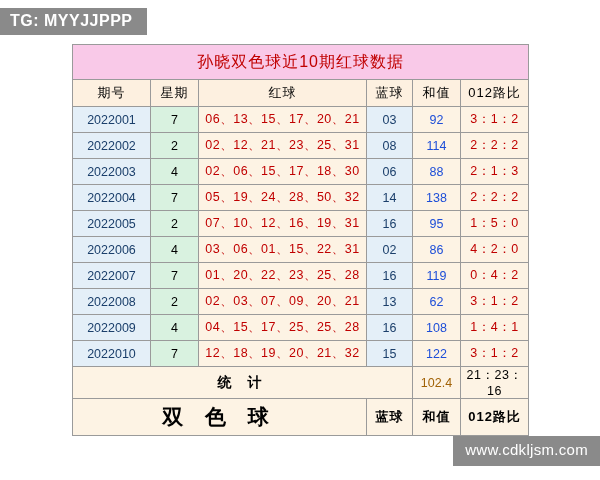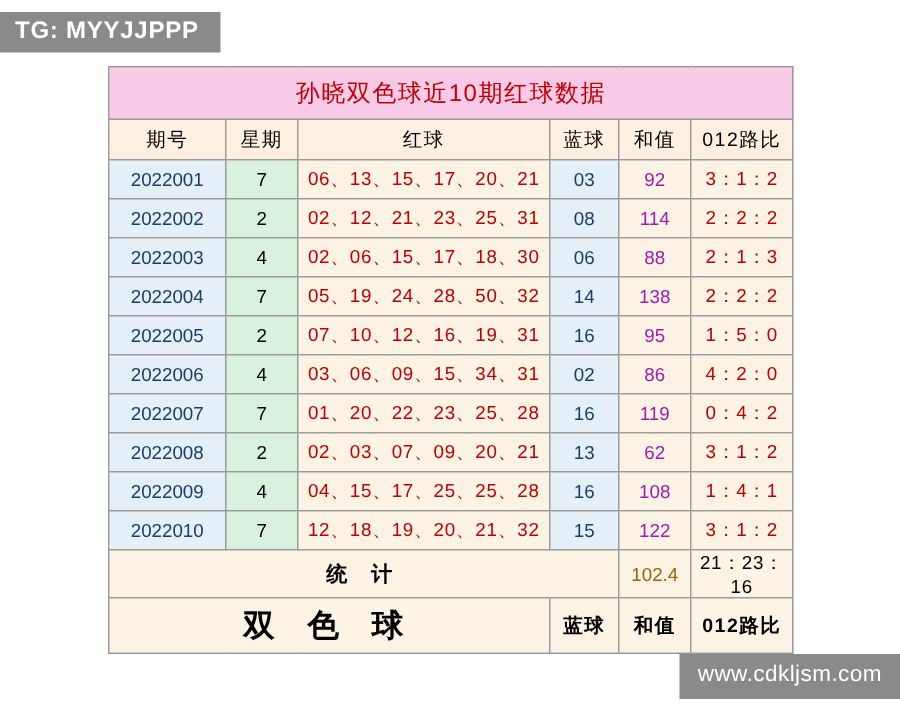--- a/index.html
+++ b/index.html
@@ -55,21 +55,21 @@
     color:#000000;
     font-weight:normal;
     font-size:13px;
     letter-spacing:1px;
     height:26px;
   }
   .c-issue{background:#e4eff8;color:#1b3f6b;font-size:12.5px;}
   .c-week{background:#d9f2e0;color:#000;font-size:12.5px;}
   .c-red{background:#fdf3e4;color:#c00000;font-size:12.5px;letter-spacing:0.5px;}
   .c-blue{background:#e4eff8;color:#1b3f6b;font-size:12.5px;}
-  .c-sum{background:#fdf3e4;color:#a21caf;font-size:12.5px;}
+  .c-sum{background:#fdf3e4;color:#1d4ed8;font-size:12.5px;}
   .c-ratio{background:#fdf3e4;color:#c00000;font-size:12.5px;letter-spacing:0.5px;}
   .stat-label{
     background:#fdf3e4;color:#000;font-weight:bold;font-size:14px;
     letter-spacing:6px;height:30px;
   }
   .stat-sum{background:#fdf3e4;color:#a16207;font-size:12.5px;height:30px;text-align:center;}
   .stat-ratio{background:#fdf3e4;color:#000;font-size:12.5px;height:30px;letter-spacing:0.5px;}
   .foot-title{
     background:#fdf3e4;color:#000;font-weight:bold;
     font-size:21px;letter-spacing:8px;height:36px;
@@ -143,21 +143,21 @@
         <td class="c-issue">2022005</td>
         <td class="c-week">2</td>
         <td class="c-red">07、10、12、16、19、31</td>
         <td class="c-blue">16</td>
         <td class="c-sum">95</td>
         <td class="c-ratio">1：5：0</td>
       </tr>
       <tr>
         <td class="c-issue">2022006</td>
         <td class="c-week">4</td>
-        <td class="c-red">03、06、09、15、34、31</td>
+        <td class="c-red">03、06、01、15、22、31</td>
         <td class="c-blue">02</td>
         <td class="c-sum">86</td>
         <td class="c-ratio">4：2：0</td>
       </tr>
       <tr>
         <td class="c-issue">2022007</td>
         <td class="c-week">7</td>
         <td class="c-red">01、20、22、23、25、28</td>
         <td class="c-blue">16</td>
         <td class="c-sum">119</td>

